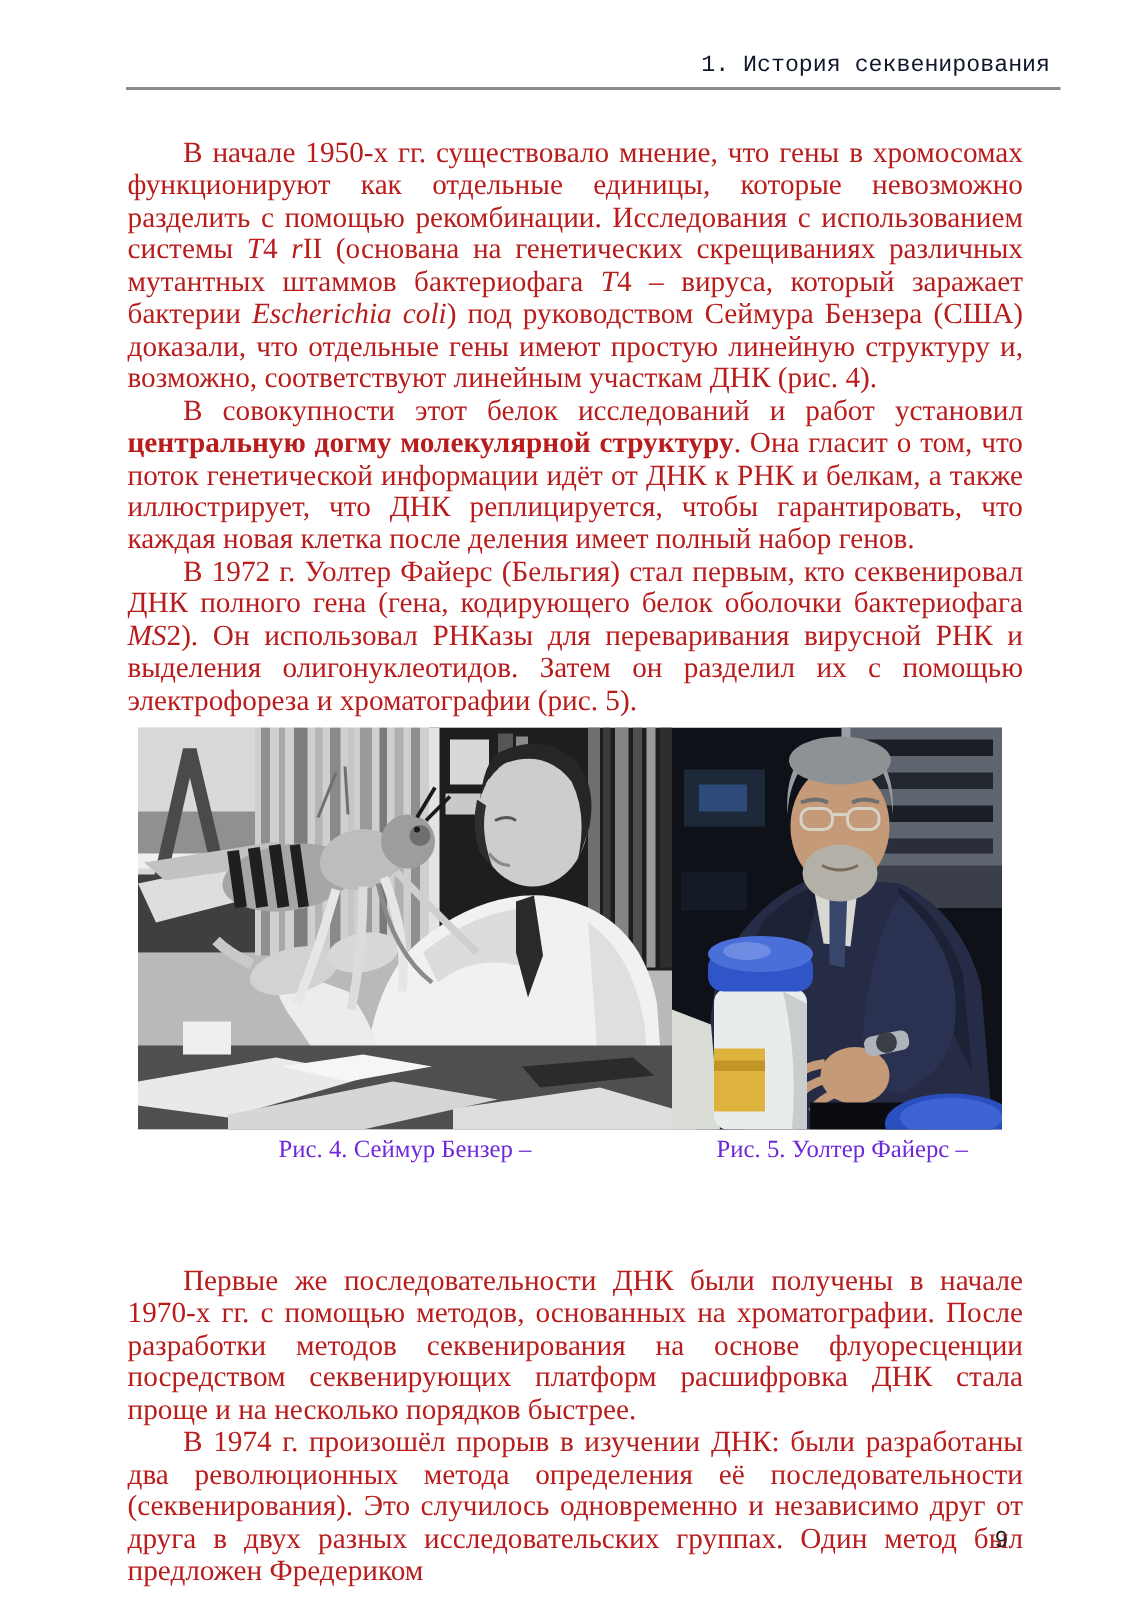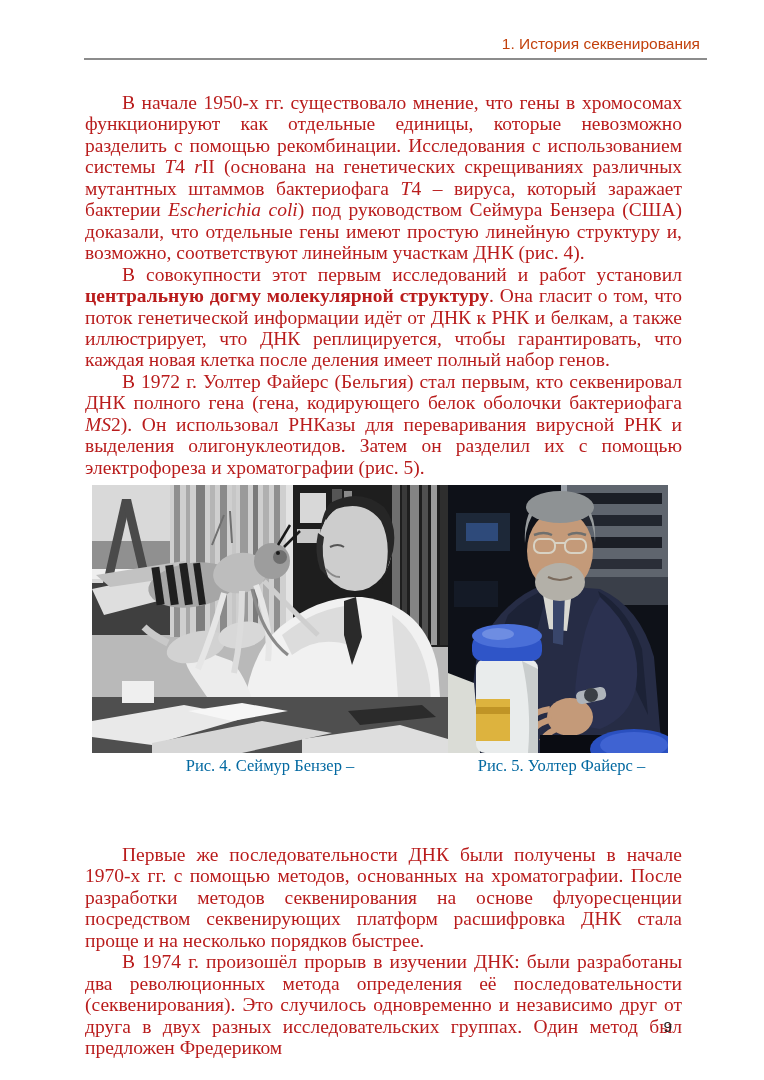--- a/index.html
+++ b/index.html
@@ -4,22 +4,22 @@
 <style>
   html,body{margin:0;padding:0;}
   body{
     width:764px;height:1080px;position:relative;overflow:hidden;
     background:#ffffff;color:#1c1c1c;
     font-family:"Liberation Serif",serif;
   }
   
   .running-header{
     position:absolute;top:34px;left:84px;width:616px;
-    text-align:right;font-family:Liberation Sans, sans-serif;
-    font-size:15.5px;line-height:1.25;color:#c2410c;padding-right:4px;
+    text-align:right;font-family:Liberation Mono, monospace;
+    font-size:15.5px;line-height:1.25;color:#0f172a;padding-right:4px;
   }
   .header-rule{
     position:absolute;top:58px;left:84px;width:623px;height:2px;
     background:#8c8c8c;
   }
   
   .text-block{
     position:absolute;left:85px;width:597px;
     font-size:19.5px;line-height:21.45px;text-align:justify;
     color:#b91c1c;
@@ -33,39 +33,39 @@
   .figures-row{
     position:absolute;top:485px;left:92px;width:583px;
     display:flex;justify-content:space-between;align-items:flex-start;
   }
   .figure{display:block;}
   .figure-photo{display:block;}
   .fig4{width:356px;}
   .fig5{width:248px;}
   .caption{
     margin-top:3px;width:130%;margin-left:-15%;
-    text-align:center;font-size:16.5px;line-height:20px;color:#0369a1;
+    text-align:center;font-size:16.5px;line-height:20px;color:#6d28d9;
     white-space:nowrap;
   }
   
   .page-number{
     position:absolute;top:1018px;left:592px;width:80px;
     text-align:right;font-family:"Liberation Sans",sans-serif;
     font-size:15.5px;color:#222;
   }
 </style>
 </head>
 <body>
 
 <div class="running-header">1. История секвенирования</div>
 <div class="header-rule"></div>
 
 <div class="text-block tb1">
   <p><span>В начале 1950-х гг. существовало мнение, что гены в хромосомах функционируют как отдельные единицы, которые невозможно разделить с помощью рекомбинации. Исследования с использованием системы </span><i>Т</i><span>4 </span><i>r</i><span>II (основана на генетических скрещиваниях различных мутантных штаммов бактериофага </span><i>Т</i><span>4 – вируса, который заражает бактерии </span><i>Escherichia coli</i><span>) под руководством Сеймура Бензера (США) доказали, что отдельные гены имеют простую линейную структуру и, возможно, соответствуют линейным участкам ДНК (рис. 4).</span></p>
-  <p><span>В совокупности этот первым исследований и работ установил </span><b>центральную догму молекулярной структуру</b><span>. Она гласит о том, что поток генетической информации идёт от ДНК к РНК и белкам, а также иллюстрирует, что ДНК реплицируется, чтобы гарантировать, что каждая новая клетка после деления имеет полный набор генов.</span></p>
+  <p><span>В совокупности этот белок исследований и работ установил </span><b>центральную догму молекулярной структуру</b><span>. Она гласит о том, что поток генетической информации идёт от ДНК к РНК и белкам, а также иллюстрирует, что ДНК реплицируется, чтобы гарантировать, что каждая новая клетка после деления имеет полный набор генов.</span></p>
   <p><span>В 1972 г. Уолтер Файерс (Бельгия) стал первым, кто секвенировал ДНК полного гена (гена, кодирующего белок оболочки бактериофага </span><i>MS</i><span>2). Он использовал РНКазы для переваривания вирусной РНК и выделения олигонуклеотидов. Затем он разделил их с помощью электрофореза и хроматографии (рис. 5).</span></p>
 </div>
 
 <div class="figures-row">
 
   <div class="figure fig4">
     <svg class="figure-photo" width="356" height="268" viewBox="0 0 356 268">
       <rect width="356" height="268" fill="#b9b9b9"></rect>
       <g>
         <rect x="0" y="0" width="78" height="150" fill="#d9d9d9"></rect>

